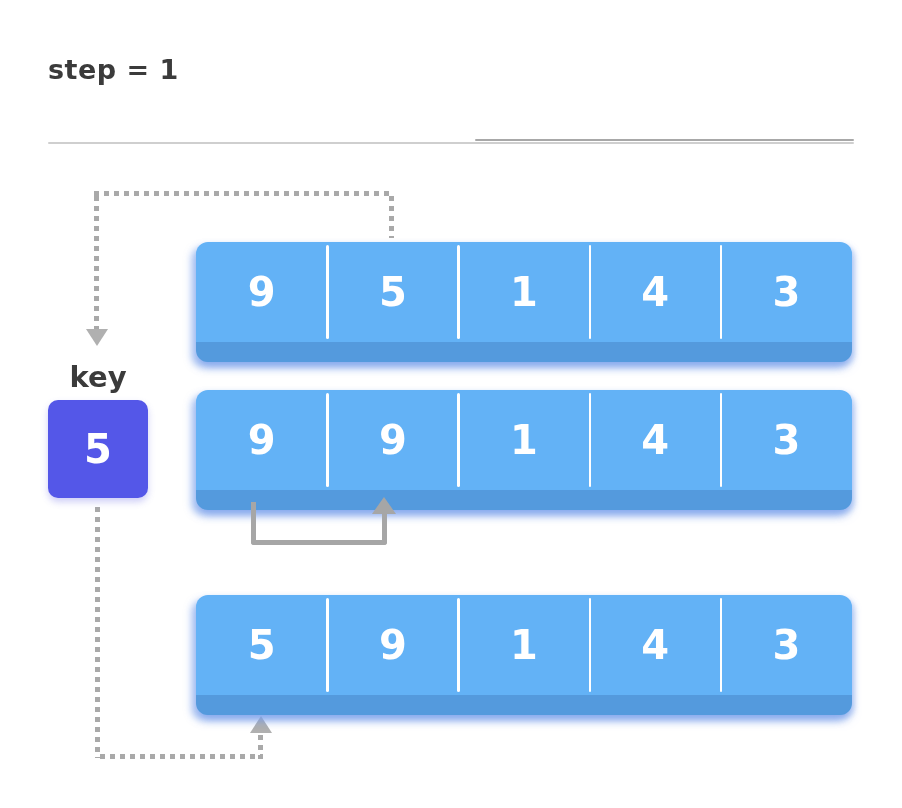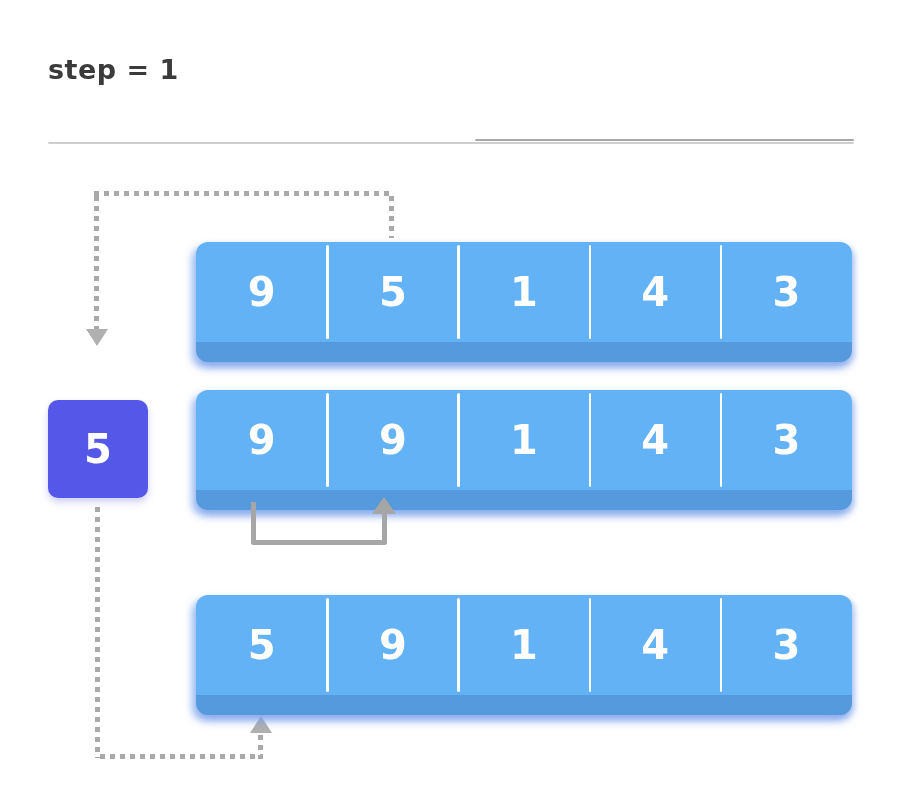--- a/index.html
+++ b/index.html
@@ -162,17 +162,18 @@
       <div class="cell">
           <span class="num">3</span>
         </div>
     </div>
     <div class="lip"></div>
   </div>
 
   <div class="u-arrow"></div>
   <div class="arrow-up-solid"></div>
 
+  <div class="key-label">key</div>
   <div class="key-box">
     <span class="num">5</span>
   </div>
 
 </div>
 
 </body></html>

